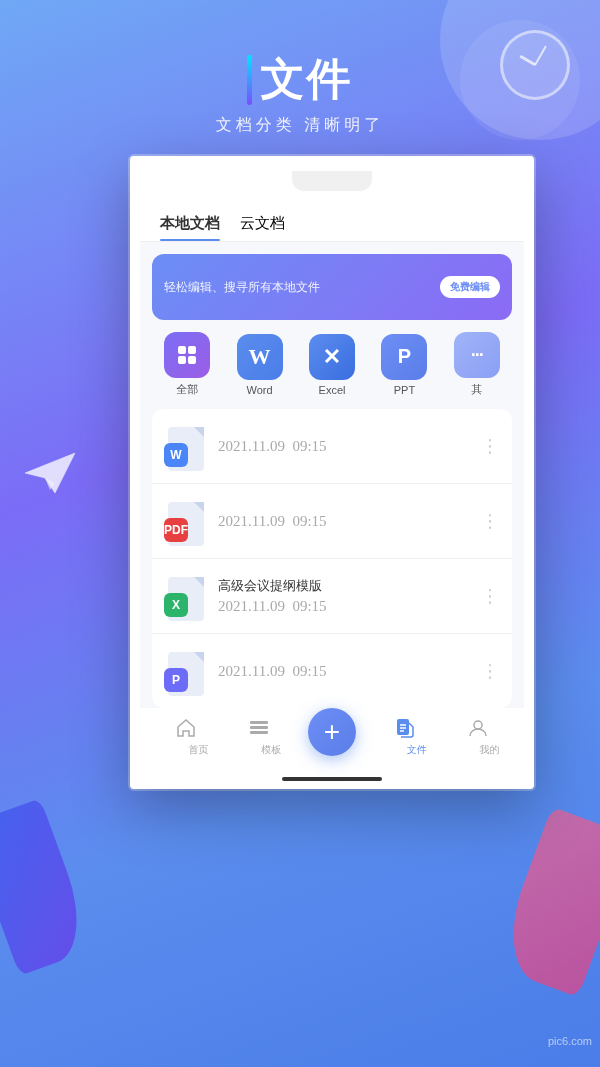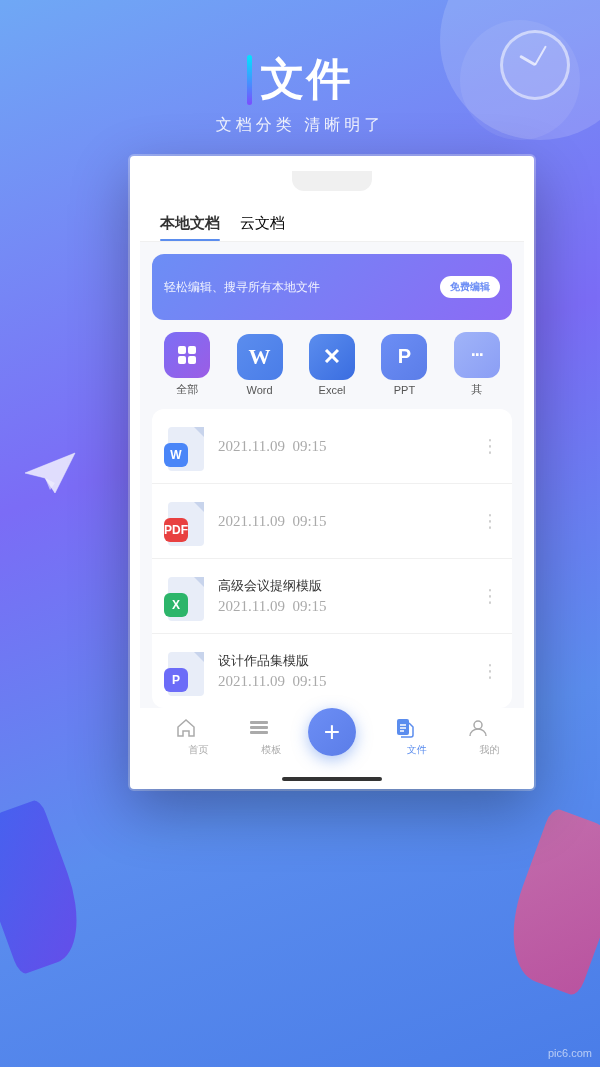--- a/index.html
+++ b/index.html
@@ -398,21 +398,21 @@
     .bottom-indicator {
       width: 100px;
       height: 4px;
       background: #333;
       border-radius: 2px;
     }
 
     
     .watermark {
       position: absolute;
-      bottom: 8px;
+      bottom: 20px;
       right: 8px;
       font-size: 11px;
       color: rgba(255,255,255,0.6);
       z-index: 20;
     }
   </style>
 </head>
 <body>
 
 <div class="bg-circle bg-circle-1"></div>
@@ -564,21 +564,20 @@
         <div class="file-item">
           <div class="file-icon-container">
             <div class="file-doc-bg">
               <div class="file-doc-corner"></div>
             </div>
             <div class="file-app-icon ppt">
               <span style="font-size:12px; font-weight:bold;">P</span>
             </div>
           </div>
           <div class="file-info">
-            <div class="file-name">设计作品集模版</div>
             <div class="file-meta">
               <span>2021.11.09</span>&nbsp;&nbsp;<span>09:15</span>
             </div>
           </div>
           <div class="file-more">⋮</div>
         </div>
 
       </div>
     </div>
 

